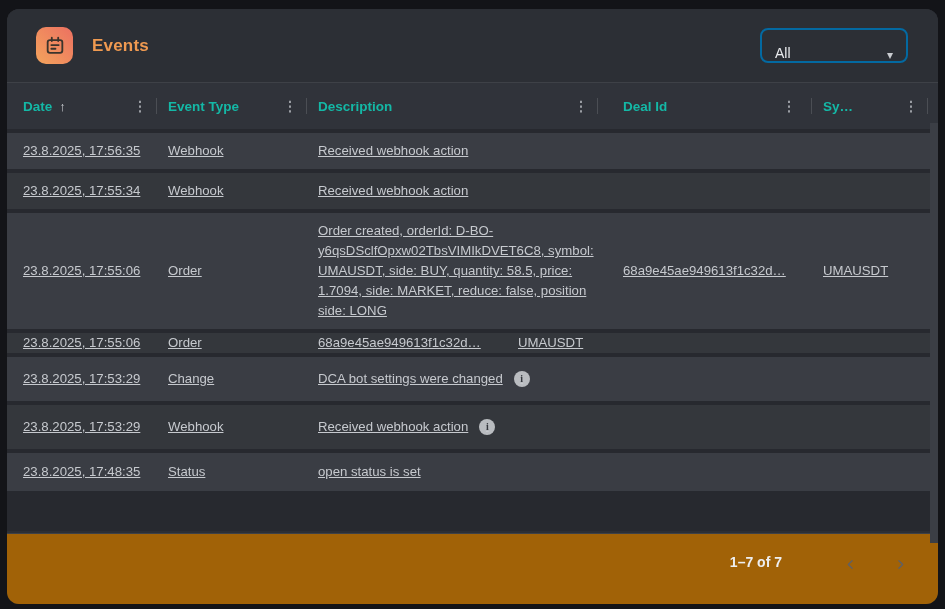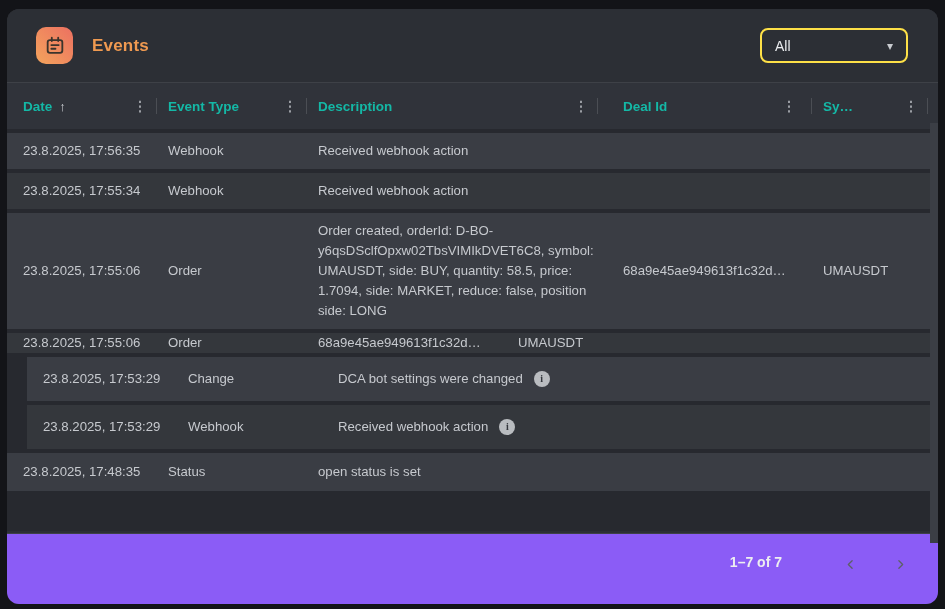--- a/index.html
+++ b/index.html
@@ -18,22 +18,22 @@
   }
   .icon-badge {
     width:37px; height:37px; border-radius:10px;
     background:linear-gradient(to top right, #f4a45c, #ec7061);
     display:flex; align-items:center; justify-content:center;
     flex:0 0 37px;
   }
   .card-title { color:#f09a51; font-size:17px; font-weight:bold; margin-left:19px; letter-spacing:.2px; }
   .header-spacer { flex:1; }
   .dropdown {
-    width:148px; height:35px; border:2px solid #fde047; border-radius:8px;
-    display:flex; align-items:center; padding:0 13px; cursor:pointer;
+    width:148px; height:35px; border:2px solid #0369a1; border-radius:8px;
+    display:flex; align-items:flex-end; padding:0 13px; cursor:pointer;
     background:transparent;
   }
   .dropdown-value { color:#e9ebee; font-size:14px; }
   .dropdown-caret { margin-left:auto; color:#c9ccd0; font-size:12px; line-height:1; }
 
   .header-divider { height:1px; flex:0 0 1px; background:#3e4147; }
 
   
   .table-area { flex:1; background:#27292f; display:flex; flex-direction:column; position:relative; }
 
@@ -51,41 +51,41 @@
   .hlabel { color:#14b8a6; font-size:13.5px; font-weight:bold; white-space:nowrap; }
   .sort-arrow { color:#d3d6da; font-size:13px; font-weight:bold; margin-left:7px; }
   .hspacer { flex:1; }
   .dots { color:#9b9ea4; font-size:14px; font-weight:bold; padding:0 4px; cursor:pointer; letter-spacing:0; }
   .vdiv { width:1px; height:16px; background:#4b4e54; margin-left:5px; }
 
   .row { display:flex; align-items:center; margin-bottom:4px; }
   .row.odd  { background:#3a3d44; }
   .row.even { background:#34373c; }
   .row.h36 { min-height:36px; }
-  .row.h44 { min-height:44px;margin-left:20px; }
+  .row.h44 { min-height:44px; }
   .row.h38 { min-height:38px; }
-  .cell { color:#c6c9ce; font-size:13.2px; line-height:20px; }
+  .cell { color:#c6c9ce; font-size:13.2px; line-height:20px;text-decoration:underline; }
   .c-desc .desc-wrap { display:flex; align-items:center; }
   .c-desc.pad { padding-top:8px; padding-bottom:8px; }
   .info-badge {
     display:inline-flex; align-items:center; justify-content:center;
     width:16px; height:16px; border-radius:50%; background:#b9bcc0;
     color:#33363c; font-size:10px; font-weight:bold; margin-left:11px;
     flex:0 0 16px; cursor:pointer; font-family:"Liberation Serif", serif;
   }
 
   .scrollbar-thumb {
     position:absolute; right:0; top:40px; width:8px; height:420px;
     background:#3b3e45;
   }
 
   
   .footer-line { height:1px; flex:0 0 1px; background:#3e4147; margin-top:2px; }
   .card-footer {
-    flex:0 0 70px; background:#8b5cf6; display:flex; align-items:flex-start;
+    flex:0 0 70px; background:#a16207; display:flex; align-items:flex-start;
     justify-content:flex-end; padding:18px 26px 0 0;gap:10px;
   }
   .page-range { color:#edeef0; font-size:14px; font-weight:bold; margin-right:30px; margin-top:2px; }
   .pg-btn {
     width:24px; height:24px; display:flex; align-items:center; justify-content:center;
     background:transparent; border:none; cursor:default; margin-left:16px;
   }
 </style>
 </head>
 <body>

